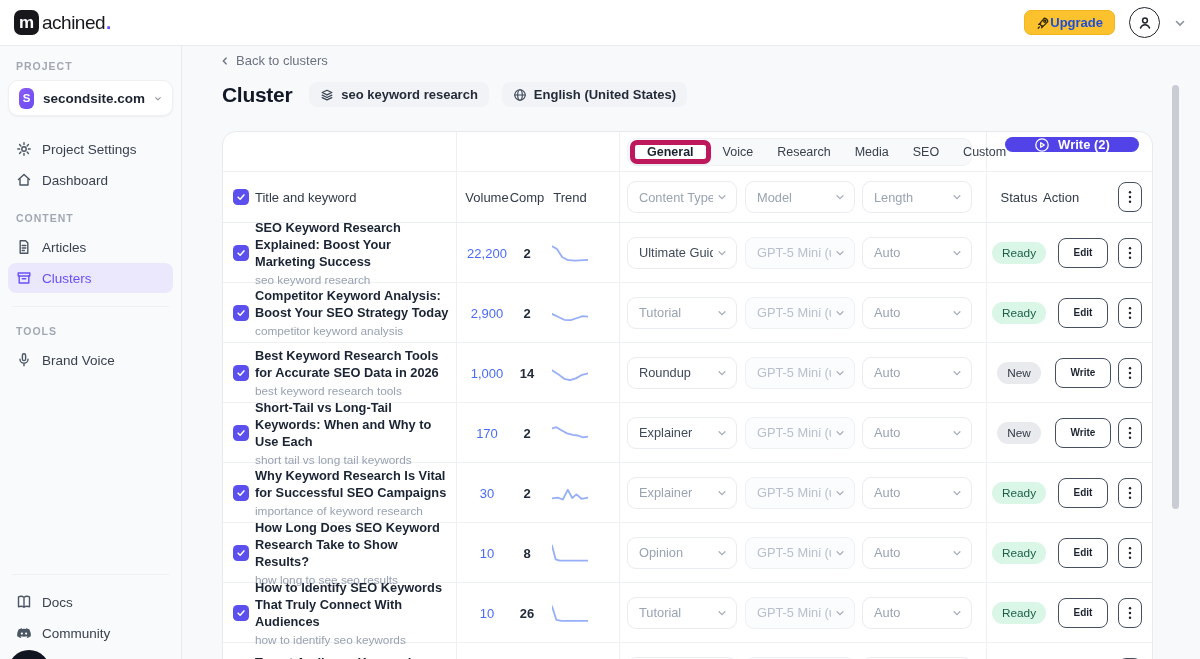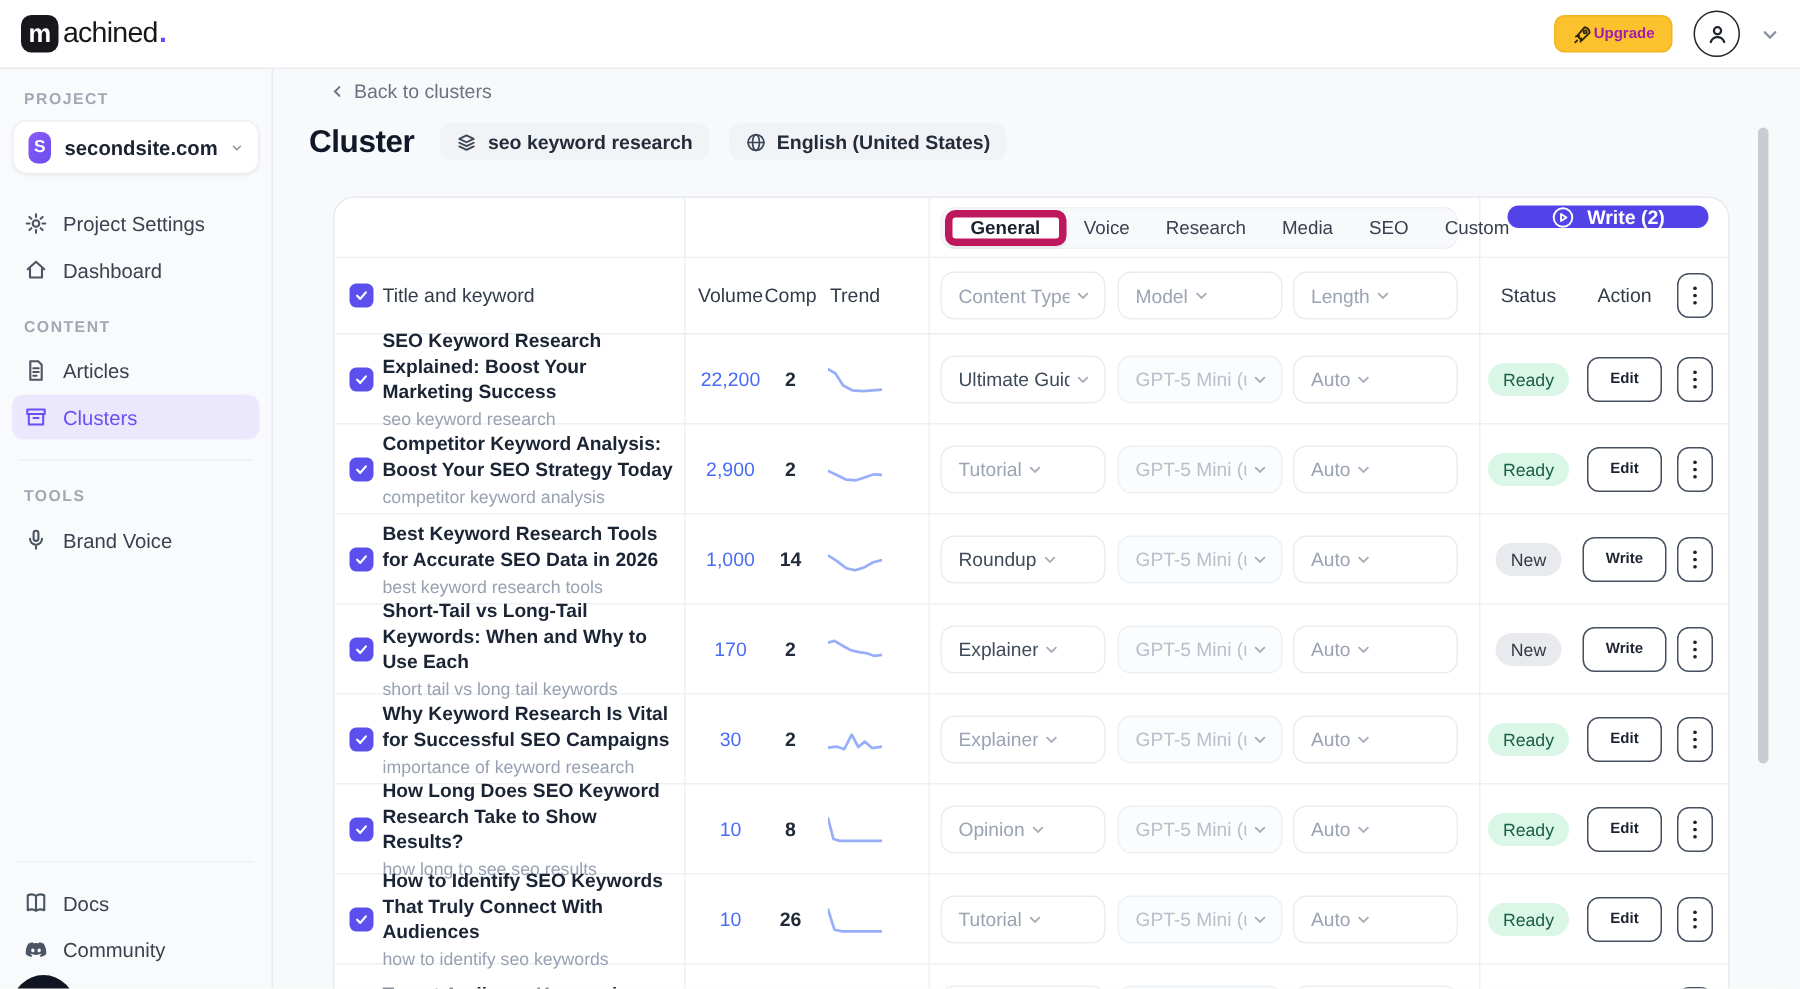--- a/index.html
+++ b/index.html
@@ -12,39 +12,39 @@
     --bdr:#e8ebef; --bdr-lt:#eef1f4;
   }
   svg{display:block}
   
   .topbar{position:absolute;top:0;left:0;width:1200px;height:46px;background:#fff;border-bottom:1px solid var(--bdr);display:flex;align-items:center;padding:0 14px;z-index:5}
   .logo{display:flex;align-items:center;gap:1px}
   .logo-box{width:25px;height:25px;background:#17171c;border-radius:7px;color:#fff;font-weight:700;font-size:17px;display:flex;align-items:center;justify-content:center;margin-right:2px}
   .logo-rest{font-size:19px;font-weight:400;color:#17171c;letter-spacing:-0.5px}
   .logo-dot{font-size:19px;font-weight:800;color:var(--dot)}
   .topbar-right{margin-left:auto;display:flex;align-items:center;gap:14px}
-  .upgrade-btn{display:flex;align-items:center;gap:0;background:var(--upgrade);border:1px solid #f2b41f;border-radius:7px;height:25px;padding:0 11px;font-size:10px;font-weight:600;color:#a21caf;cursor:pointer}
+  .upgrade-btn{display:flex;align-items:center;gap:0;background:var(--upgrade);border:1px solid #f2b41f;border-radius:7px;height:25px;padding:0 11px;font-size:13px;font-weight:600;color:#1d4ed8;cursor:pointer}
   .avatar{width:31px;height:31px;border-radius:50%;border:1.6px solid #20242c;display:flex;align-items:center;justify-content:center;background:#fff}
   .chev{color:#8a92a0}
   
   .sidebar{position:absolute;top:46px;left:0;width:182px;bottom:0;background:#f9fafb;border-right:1px solid var(--bdr);display:flex;flex-direction:column;padding:8px 8px 10px;z-index:4}
   .sec-label{font-size:10.5px;font-weight:700;letter-spacing:1px;color:#a2a8b3;padding:0 8px;margin:6px 0 8px}
   .proj-select{background:#fff;border:1px solid #eef0f3;box-shadow:0 1px 2px rgba(20,25,40,.05);border-radius:10px;height:36px;display:flex;align-items:center;gap:9px;padding:0 10px;cursor:pointer;margin-bottom:18px}
   .proj-avatar{width:21px;height:21px;border-radius:6px;background:linear-gradient(135deg,#8a5cf6,#6a4cf0);color:#fff;font-size:11.5px;font-weight:700;display:flex;align-items:center;justify-content:center}
   .proj-name{font-size:13.5px;font-weight:600;color:#1c2330;flex:1}
   .nav-item{display:flex;align-items:center;gap:10px;height:30px;padding:0 8px;border-radius:8px;font-size:13.5px;color:#3a4250;cursor:pointer;margin-bottom:1px}
   .nav-item .ic{color:#4b5563;width:16px;height:16px;flex:none}
   .nav-item.active{background:var(--side-active-bg);color:var(--side-active-tx);font-weight:500}
   .nav-item.active .ic{color:var(--side-active-tx)}
   .side-div{height:1px;background:var(--bdr-lt);margin:12px 4px}
   .side-spacer{flex:1}
   
   .main{position:absolute;left:182px;top:46px;right:0;bottom:0;background:#f8f9fb}
   .back-link{position:absolute;left:38px;top:7px;display:flex;align-items:center;gap:6px;font-size:13px;color:#6b7280;cursor:pointer}
-  .page-head{position:absolute;left:24px;top:36px;display:flex;align-items:center;gap:13px}
+  .page-head{position:absolute;left:40px;top:36px;display:flex;align-items:center;gap:13px}
   .page-title{font-size:21px;font-weight:800;color:#111827;letter-spacing:-0.3px;margin-right:4px}
   .pill{display:flex;align-items:center;gap:7px;background:#f1f3f6;border-radius:8px;height:25px;padding:0 11px;font-size:13px;font-weight:600;color:#242c3a}
   .pill .ic{color:#3c4656}
   
   .card{position:absolute;left:40px;top:85px;width:931px;height:600px;background:#fff;border:1px solid #e7eaee;border-radius:14px;overflow:hidden}
   .vline{position:absolute;top:0;bottom:0;width:1px;background:var(--bdr-lt);z-index:0}
   .card-head{position:relative;height:40px;border-bottom:1px solid var(--bdr-lt)}
   .metrics-label{position:absolute;left:233px;width:163px;top:0;height:40px;display:flex;align-items:center;justify-content:center;font-size:13px;font-weight:500;color:#5b6472}
   .tabs{position:absolute;left:404px;top:6px;width:345px;height:28px;background:#f8f9fb;border:1px solid #f0f1f4;border-radius:9px;display:flex;align-items:center;justify-content:space-between;padding:2px}
   .tab{height:24px;display:flex;align-items:center;padding:0 12px;font-size:12.5px;color:#39414e;font-weight:500;border-radius:7px;cursor:pointer;white-space:nowrap}
@@ -60,28 +60,28 @@
   .c-volh{left:234px;width:60px;text-align:center}
   .c-comph{left:282px;width:44px;text-align:center}
   .c-trendh{left:322px;width:50px;text-align:center}
   .colh{font-size:13px;font-weight:500;color:#323b49}
   .c-title{left:32px;width:198px}
   .rtitle{font-size:12.8px;font-weight:600;color:#1b2434;line-height:1.35}
   .rkeyword{font-size:11.8px;color:#98a1b2;margin-top:3px;white-space:nowrap;overflow:hidden}
   .c-vol{left:234px;width:60px;text-align:center;font-size:13px;font-weight:500;color:var(--vol);cursor:pointer}
   .c-comp{left:282px;width:44px;text-align:center;font-size:13px;font-weight:600;color:#222b3a}
   .c-trend{left:329px;width:36px;height:18px}
-  .select{position:absolute;top:50%;transform:translateY(-50%);width:110px;height:32px;border:1px solid #e9ecf0;border-radius:9px;background:#fff;display:flex;align-items:center;padding:0 9px 0 11px;font-size:12.8px;color:#3f4a5a;cursor:pointer;overflow:hidden}
+  .select{position:absolute;top:50%;transform:translateY(-50%);width:110px;height:32px;border:1px solid #e9ecf0;border-radius:9px;background:#fff;display:flex;align-items:center;justify-content:space-between;padding:0 9px 0 11px;font-size:12.8px;color:#3f4a5a;cursor:pointer;overflow:hidden}
   .select .val{white-space:nowrap;overflow:hidden}
   .select .sc{color:#a7aeba;flex:none;margin-left:4px}
   .select.muted{color:#9aa3b2}
   .select.disabled{background:#fbfcfd;color:#b9c0cc;border-color:#eef1f4;cursor:default}
   .s-ct{left:404px}.s-model{left:522px}.s-len{left:639px}
   .c-statush{left:764px;width:64px;text-align:center}
-  .c-actionh{left:820px;width:80px;text-align:center}
+  .c-actionh{left:820px;width:80px;}
   .c-status{left:764px;width:64px;text-align:center}
   .badge{display:inline-block;padding:4px 10px;border-radius:999px;font-size:11.8px;font-weight:500}
   .badge.ready{background:var(--ready-bg);color:var(--ready-tx)}
   .badge.new{background:var(--new-bg);color:var(--new-tx)}
   .c-action{left:820px;width:80px;text-align:center}
   .act-btn{height:30px;padding:0 15px;border-radius:8px;border:1.5px solid #454f60;background:#fff;font-size:10px;font-weight:600;font-family:inherit;color:#1d2430;cursor:pointer}
   .kebab{left:895px;width:24px;height:30px;border-radius:8px;border:1.5px solid #454f60;background:#fff;display:flex;align-items:center;justify-content:center;color:#1d2430;cursor:pointer}
   
   .scroll-thumb{position:absolute;left:1172px;top:85px;width:7px;height:424px;background:#c9cdd3;border-radius:4px;z-index:6}
   .chat-widget{position:absolute;left:8px;top:650px;width:42px;height:42px;border-radius:50%;background:#111522;z-index:7}

